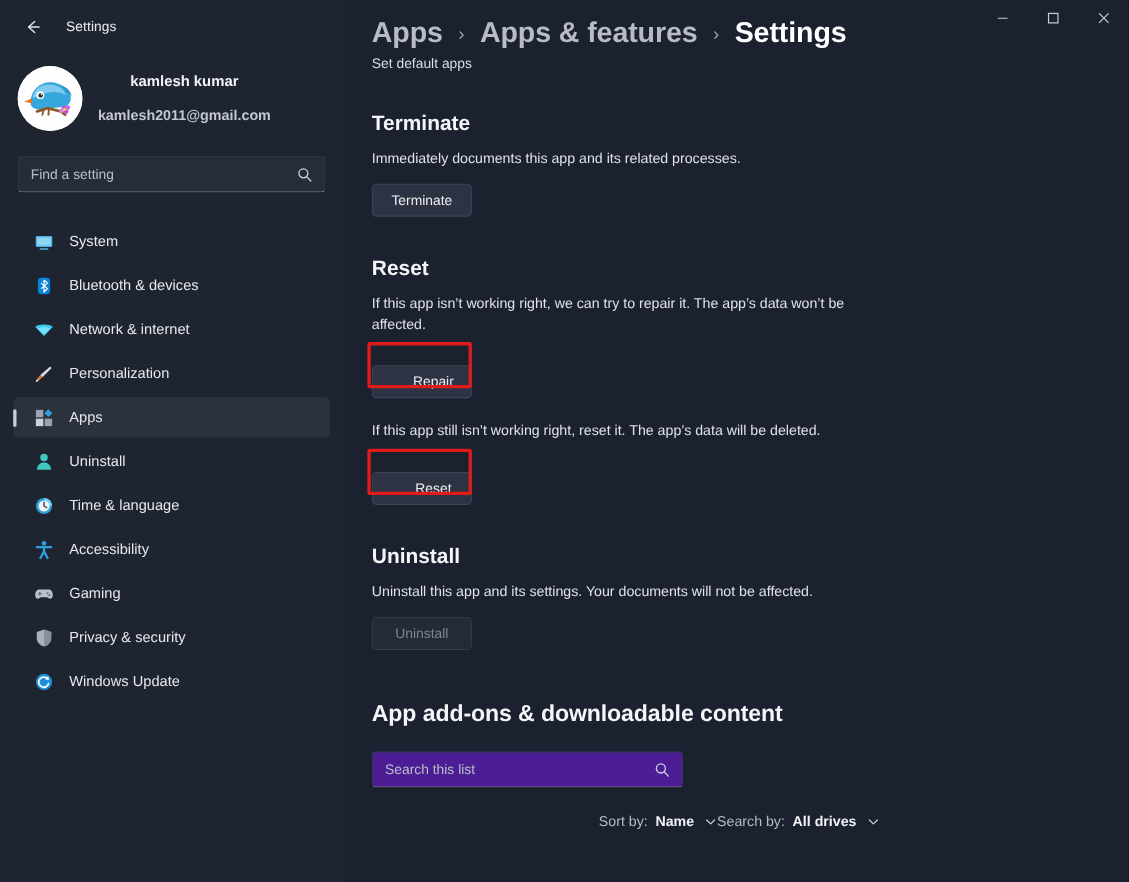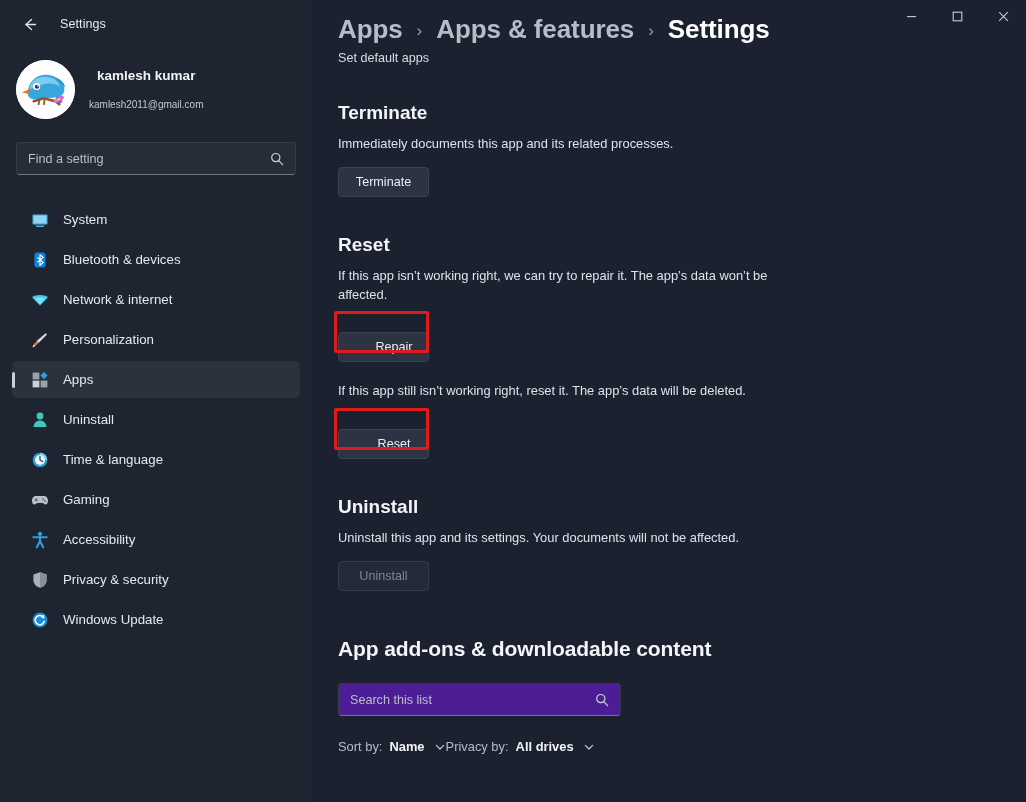--- a/index.html
+++ b/index.html
@@ -71,22 +71,23 @@
   }
   .avatar svg { display:block; width:100%; height:100%; }
 
   .acct-text { display: flex; flex-direction: column; gap: 16px; align-items: center; }
   .acct-name {
     font-size: 13.5px;
     font-weight: bold;
     color: #f2f3f6;
   }
   .acct-mail {
-    font-size: 10px;
+    font-size: 13px;
     color: #c3c8d2;
+    font-weight: bold;
   }
 
   .search-wrap {
     margin: 22px 16px 0 16px;
     height: 33px;
     background: #262c38;
     border: 1px solid #343b49;
     border-bottom: 1px solid #6e7684;
     border-radius: 4px;
     display: flex;
@@ -281,20 +282,21 @@
     color: #d6dae2;
     font-size: 12.6px;
     font-family: "Liberation Sans", sans-serif;
   }
   .list-search input::placeholder { color: #b9bfca; opacity: 1; }
 
   .filters {
     margin-top: 23px;
     display: flex;
     align-items: center;
+    justify-content: center;
   }
   .filter-ctl {
     display: flex;
     align-items: center;
     gap: 7px;
     font-size: 12.9px;
     color: #b6bcc7;
   }
   .filter-ctl .fval { color: #f1f3f6; font-weight: bold; }
   .chev { color: #c5cad3; display: flex; margin-left: 2px; }
@@ -428,39 +430,39 @@
             <circle cx="9" cy="9" r="5" fill="#f3f6f8"></circle>
             <path d="M9 5.4 V9 L11.6 10.6" stroke="#1d3a4d" stroke-width="1.2" fill="none" stroke-linecap="round"></path>
           </svg>
         </span>
         <span>Time &amp; language</span>
       </div>
 
       <div class="nav-item">
         <span class="nav-ico">
           <svg width="18" height="18" viewBox="0 0 18 18">
+            <circle cx="9" cy="2.9" r="2.1" fill="#2f9fe0"></circle>
+            <path d="M2.4 6.3 H15.6" stroke="#2f9fe0" stroke-width="2.1" stroke-linecap="round"></path>
+            <path d="M9 6 V10.2 L5.8 16.2 M9 10.2 L12.2 16.2" stroke="#2f9fe0" stroke-width="2.1" fill="none" stroke-linecap="round"></path>
+          </svg>
+        </span>
+        <span>Accessibility</span>
+      </div>
+
+      <div class="nav-item">
+        <span class="nav-ico">
+          <svg width="18" height="18" viewBox="0 0 18 18">
             <path d="M4.6 5 H13.4 C15.6 5 17 7.4 17 10 C17 12 16 13.4 14.6 13.4 C13.2 13.4 12.6 12 11.4 12 H6.6 C5.4 12 4.8 13.4 3.4 13.4 C2 13.4 1 12 1 10 C1 7.4 2.4 5 4.6 5 Z" fill="#b9c0ca"></path>
             <rect x="3.6" y="8.3" width="3.3" height="1.1" rx="0.5" fill="#5d6672"></rect>
             <rect x="4.7" y="7.2" width="1.1" height="3.3" rx="0.5" fill="#5d6672"></rect>
             <circle cx="12.2" cy="8.3" r="0.95" fill="#5d6672"></circle>
             <circle cx="13.9" cy="10.1" r="0.95" fill="#5d6672"></circle>
           </svg>
         </span>
         <span>Gaming</span>
-      </div>
-
-      <div class="nav-item">
-        <span class="nav-ico">
-          <svg width="18" height="18" viewBox="0 0 18 18">
-            <circle cx="9" cy="2.9" r="2.1" fill="#2f9fe0"></circle>
-            <path d="M2.4 6.3 H15.6" stroke="#2f9fe0" stroke-width="2.1" stroke-linecap="round"></path>
-            <path d="M9 6 V10.2 L5.8 16.2 M9 10.2 L12.2 16.2" stroke="#2f9fe0" stroke-width="2.1" fill="none" stroke-linecap="round"></path>
-          </svg>
-        </span>
-        <span>Accessibility</span>
       </div>
 
       <div class="nav-item">
         <span class="nav-ico">
           <svg width="18" height="18" viewBox="0 0 18 18">
             <path d="M9 1.2 L15.6 3.6 V9 C15.6 13 12.6 15.8 9 16.8 C5.4 15.8 2.4 13 2.4 9 V3.6 Z" fill="#a9b1bc"></path>
             <path d="M9 1.2 L15.6 3.6 V9 C15.6 13 12.6 15.8 9 16.8 Z" fill="#868f9c"></path>
           </svg>
         </span>
         <span>Privacy &amp; security</span>
@@ -555,21 +557,21 @@
         <div class="filter-ctl">
           <span>Sort by:</span>
           <span class="fval">Name</span>
           <span class="chev">
             <svg width="12" height="12" viewBox="0 0 12 12" fill="none" stroke="currentColor" stroke-width="1.2">
               <path d="M2.4 4.4 L6 8 L9.6 4.4" stroke-linecap="round" stroke-linejoin="round"></path>
             </svg>
           </span>
         </div>
         <div class="filter-ctl">
-          <span>Privacy by:</span>
+          <span>Search by:</span>
           <span class="fval">All drives</span>
           <span class="chev">
             <svg width="12" height="12" viewBox="0 0 12 12" fill="none" stroke="currentColor" stroke-width="1.2">
               <path d="M2.4 4.4 L6 8 L9.6 4.4" stroke-linecap="round" stroke-linejoin="round"></path>
             </svg>
           </span>
         </div>
       </div>
 
     </div>

